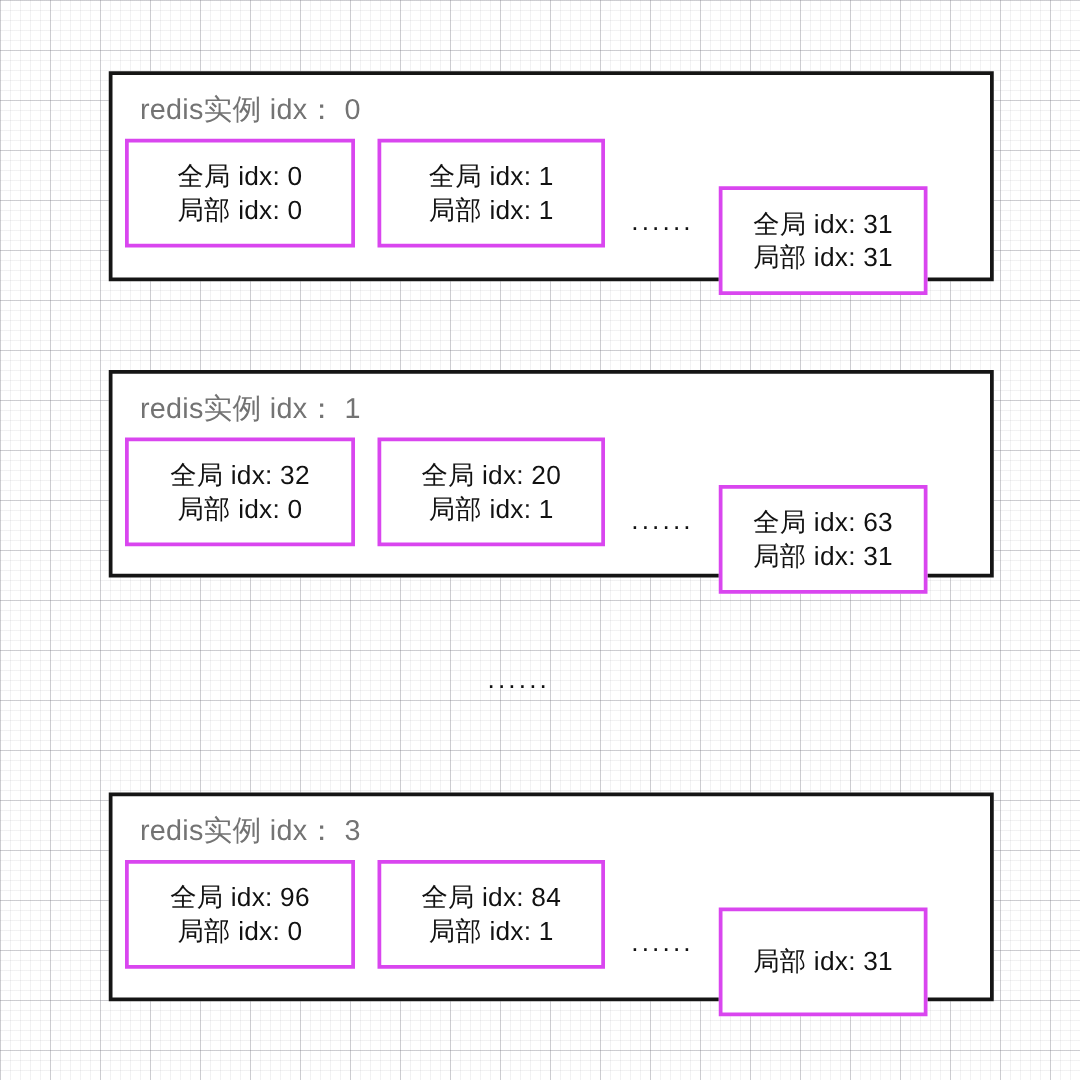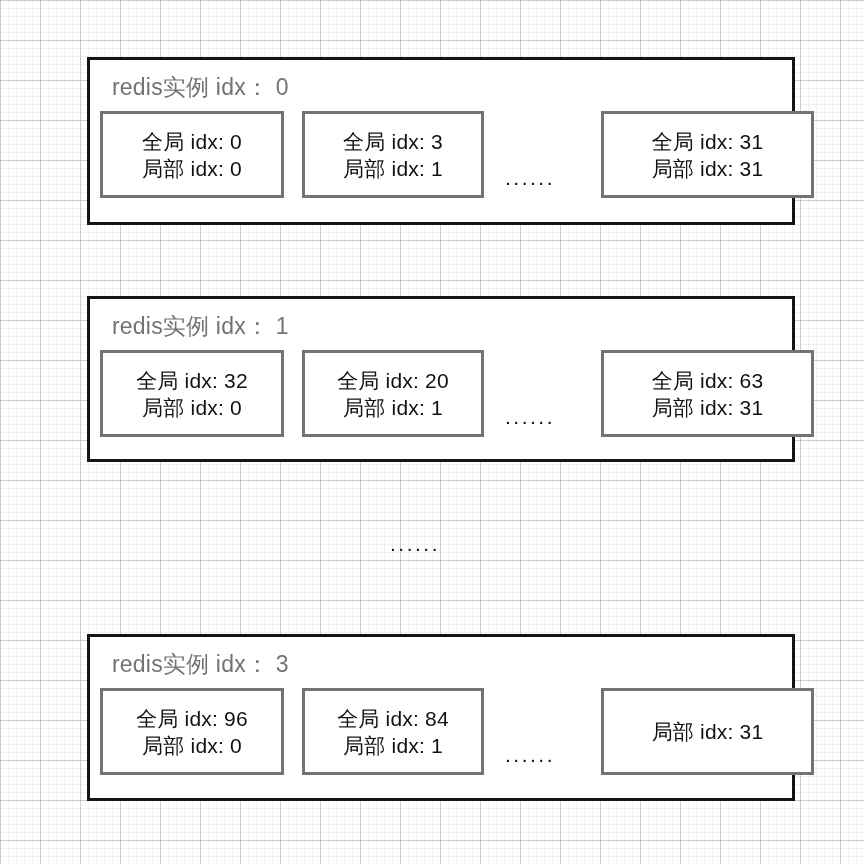--- a/index.html
+++ b/index.html
@@ -58,31 +58,31 @@
     position: relative;
     height: 94px;
     margin-top: 11px;
   }
 
   .slot-cell {
     position: absolute;
     top: 0;
     height: 87px;
     box-sizing: border-box;
-    border: 3px solid #737373;
+    border: 3px solid #d946ef;
     background: #ffffff;
     display: flex;
     flex-direction: column;
     align-items: center;
     justify-content: center;
   }
 
   .slot-cell.cell-a { left: 10px;  width: 184px; }
   .slot-cell.cell-b { left: 212px; width: 182px; }
-  .slot-cell.cell-c { left: 511px; width: 213px; }
+  .slot-cell.cell-c { left: 485px; width: 167px; margin-top: 38px; }
 
   .slot-line {
     font-size: 21px;
     color: #111111;
     line-height: 1.30;
     white-space: nowrap;
     letter-spacing: 0.2px;
   }
 
   .row-ellipsis {
@@ -118,21 +118,21 @@
 <div id="canvas">
 
   <div class="instance-block" id="block-0" style="top: 57px; height: 168px;">
     <div class="block-header">redis实例 idx： 0</div>
     <div class="slot-row">
       <div class="slot-cell cell-a">
         <div class="slot-line">全局 idx: 0</div>
         <div class="slot-line">局部 idx: 0</div>
       </div>
       <div class="slot-cell cell-b">
-        <div class="slot-line">全局 idx: 3</div>
+        <div class="slot-line">全局 idx: 1</div>
         <div class="slot-line">局部 idx: 1</div>
       </div>
       <div class="row-ellipsis">......</div>
       <div class="slot-cell cell-c">
         <div class="slot-line">全局 idx: 31</div>
         <div class="slot-line">局部 idx: 31</div>
       </div>
     </div>
   </div>
 

